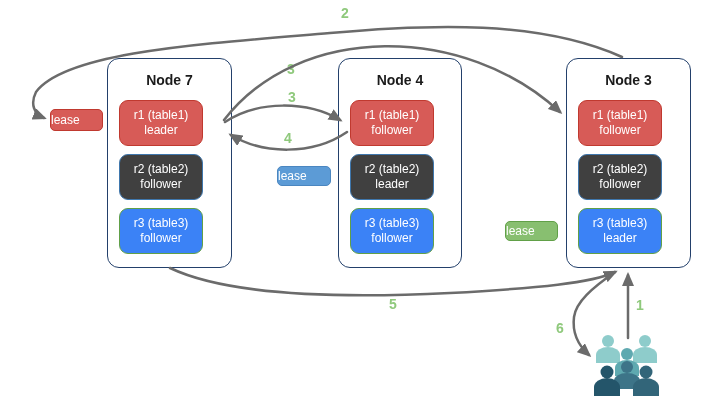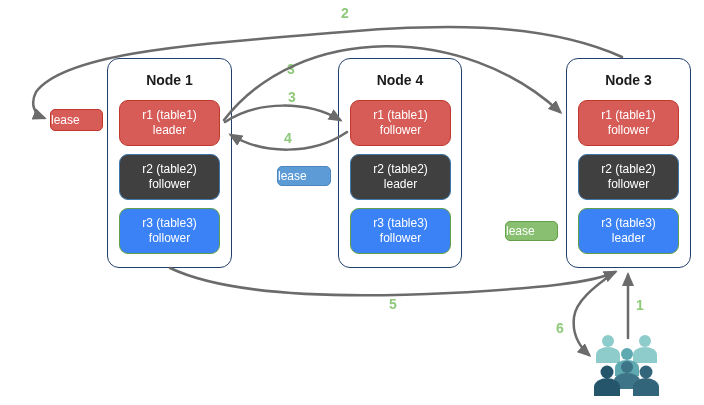--- a/index.html
+++ b/index.html
@@ -9,21 +9,21 @@
   }
   .node{
     position:absolute;top:58px;height:210px;background:#ffffff;
     border:1.6px solid #23406b;border-radius:12px;box-sizing:border-box;
   }
   .node-title{
     position:absolute;top:13px;left:0;right:0;text-align:center;
     font-weight:bold;font-size:14px;color:#1b1b1b;
   }
   .range{
-    position:absolute;left:11px;width:101px;height:46px;border-radius:9px;
+    position:absolute;left:11px;width:84px;height:46px;border-radius:9px;
     box-sizing:border-box;border:1.6px solid transparent;
     display:flex;flex-direction:column;align-items:center;justify-content:center;
     color:#ffffff;font-size:12px;line-height:15px;text-align:center;
   }
   .r-top{top:41px}.r-mid{top:95px}.r-bot{top:149px}
   .red{background:#d75b57;border-color:#c0392f}
   .blue{background:#404040;border-color:#3f77ad}
   .green{background:#3b82f6;border-color:#61a048}
   .lease{
     position:absolute;box-sizing:border-box;border-radius:5px;
@@ -40,21 +40,21 @@
   .s3b{left:288px;top:89px}.s4{left:284px;top:130px}.s5{left:389px;top:296px}
   .s6{left:556px;top:320px}
   #overlay{position:absolute;left:0;top:0;width:704px;height:405px;pointer-events:none;}
 </style>
 </head>
 <body>
 
 <div id="canvas">
 
   <div class="node" style="left:107px;width:125px">
-    <div class="node-title">Node 1</div>
+    <div class="node-title">Node 7</div>
     <div class="range red r-top">
       <span>r1 (table1)</span>
       <span>leader</span>
     </div>
     <div class="range blue r-mid">
       <span>r2 (table2)</span>
       <span>follower</span>
     </div>
     <div class="range green r-bot">
       <span>r3 (table3)</span>

